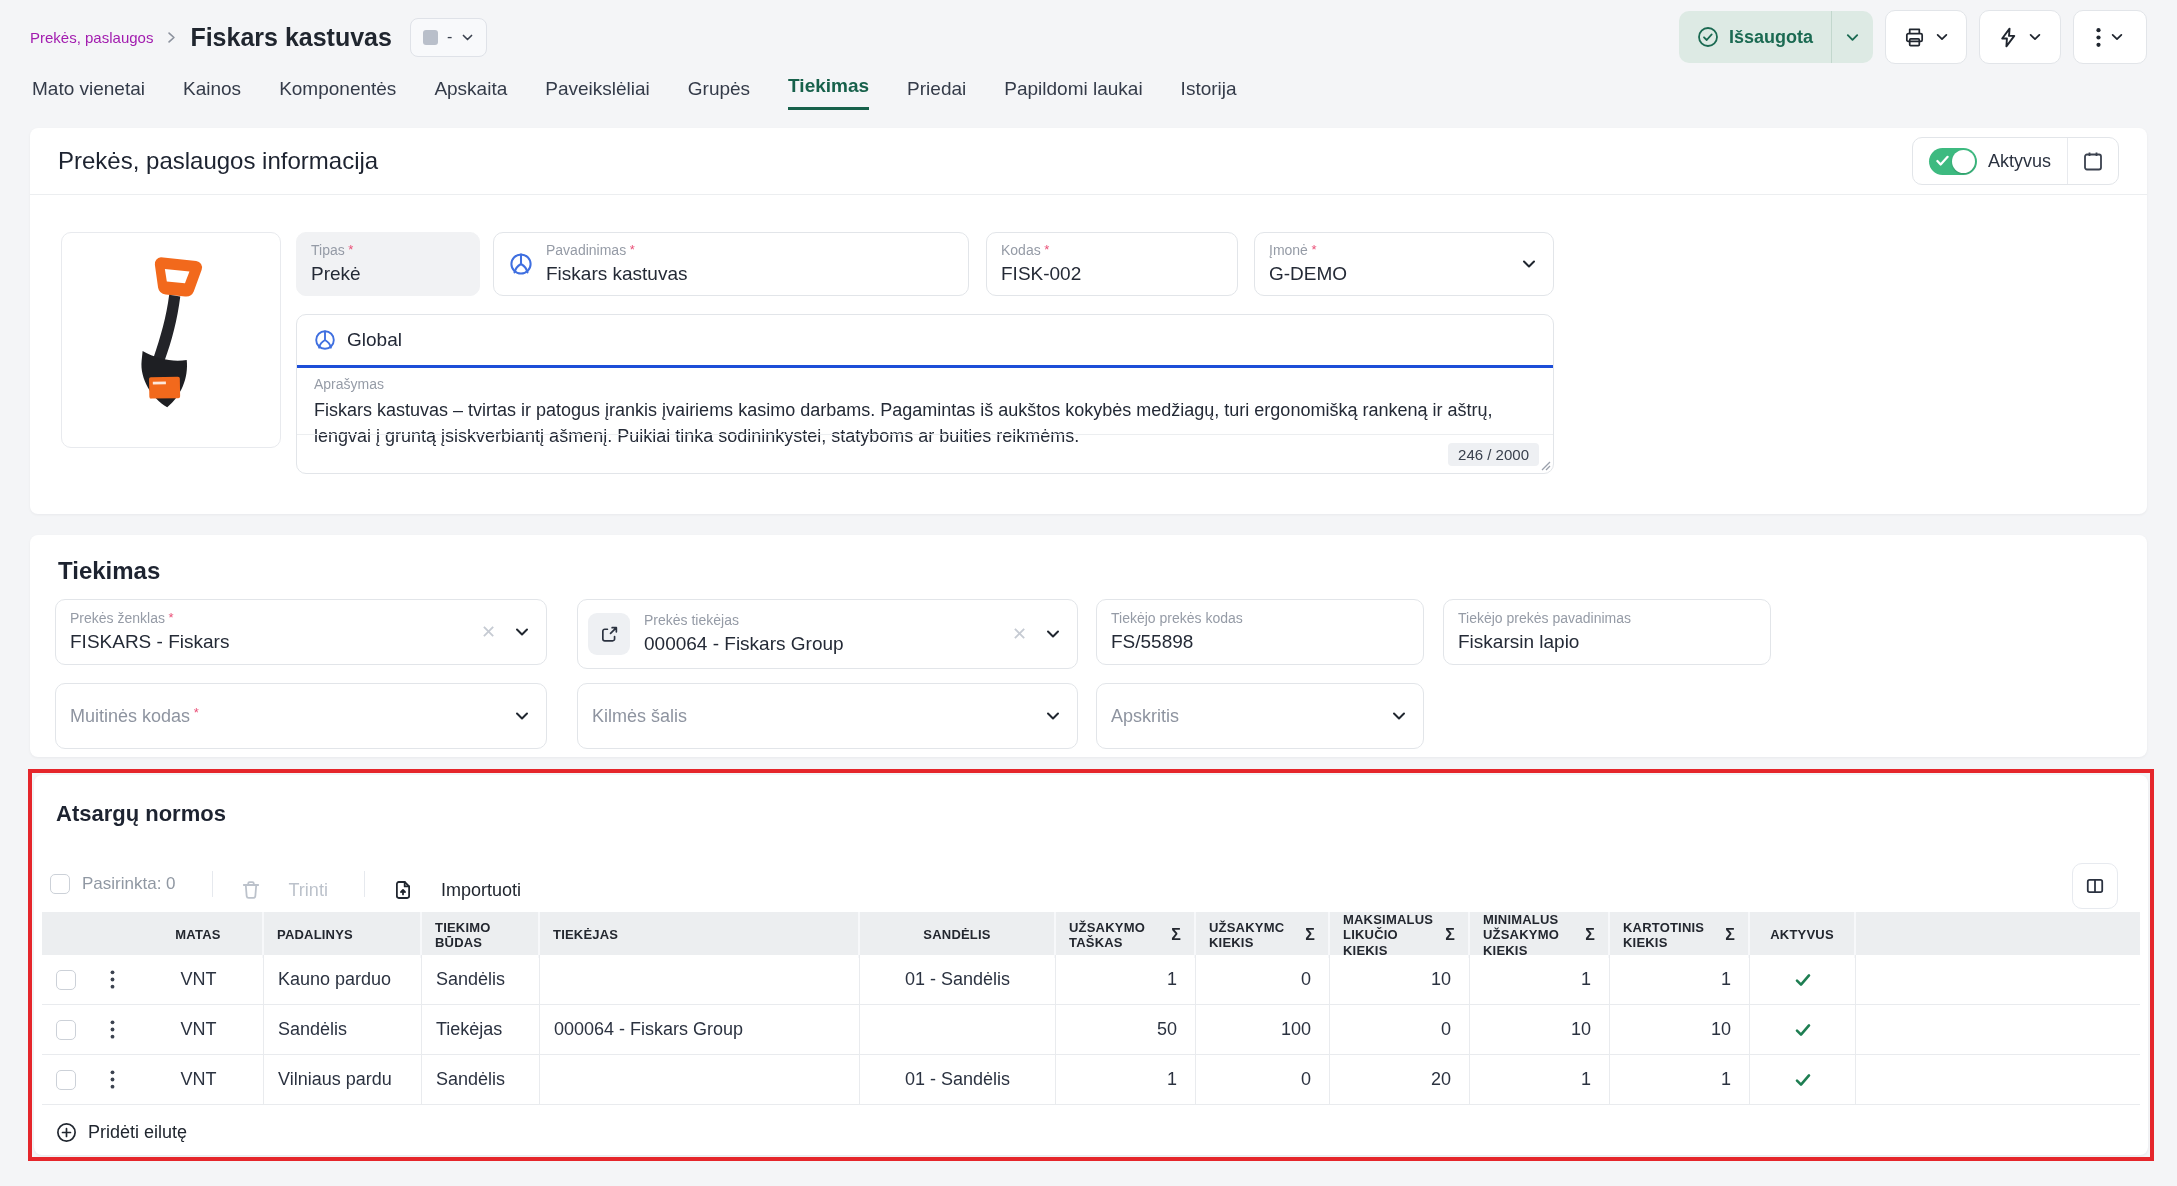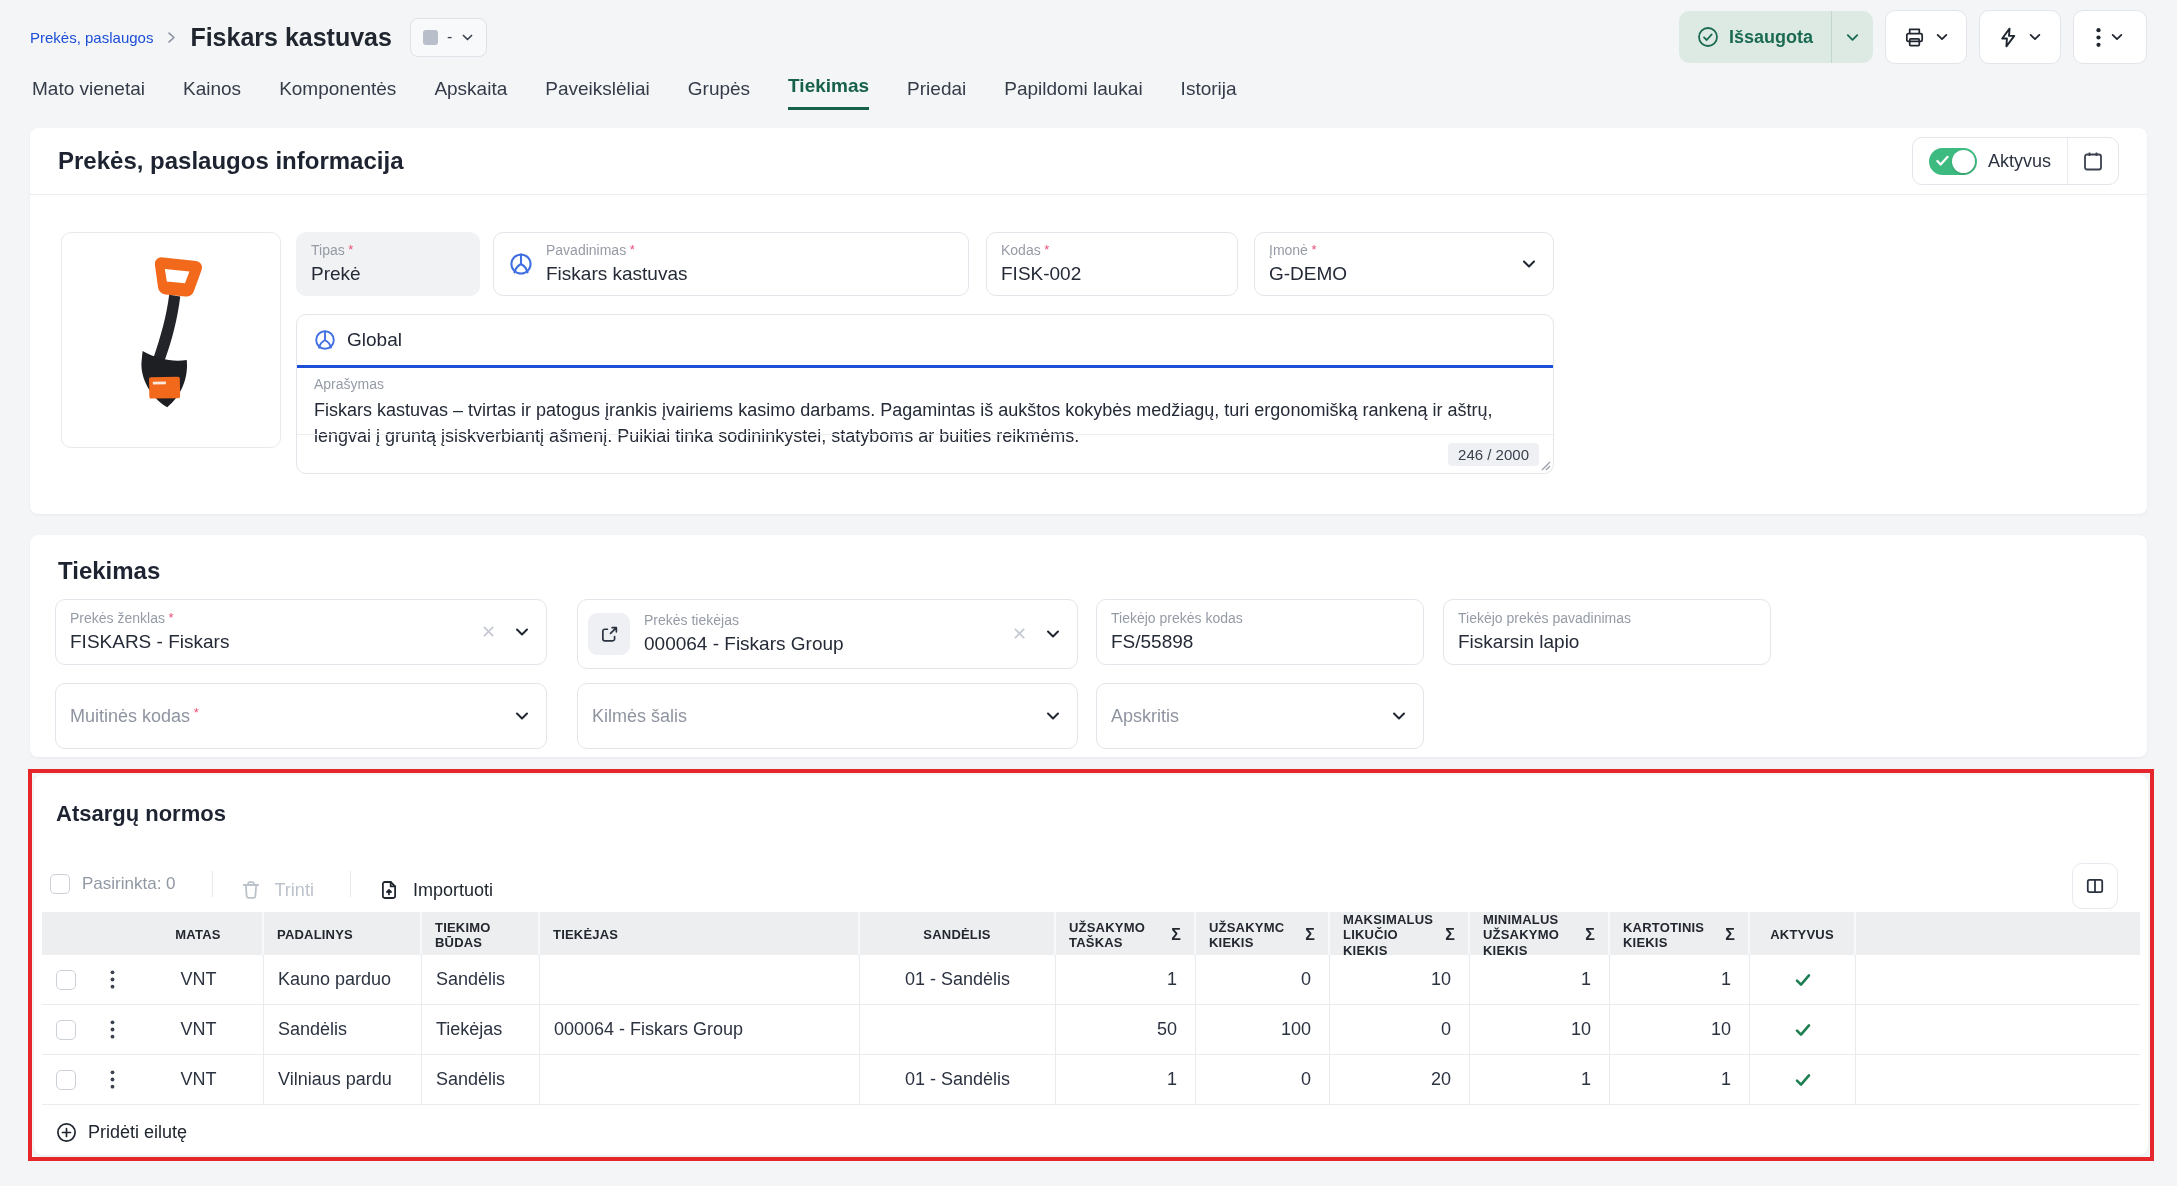--- a/index.html
+++ b/index.html
@@ -2,21 +2,21 @@
 <html><head>
 <meta charset="utf-8">
 <style>
   html,body{margin:0;padding:0;}
   body{width:2177px;height:1186px;background:#f4f5f7;font-family:"Liberation Sans",sans-serif;color:#242a36;position:relative;overflow:hidden;}
   svg{display:block;}
 
   
   .topbar{position:absolute;top:8px;left:30px;width:2117px;height:58px;display:flex;justify-content:space-between;align-items:center;}
   .breadcrumb{display:flex;align-items:center;gap:12px;}
-  .bc-parent{font-size:15px;color:#1d4ed8;cursor:pointer;}
+  .bc-parent{font-size:15px;color:#a21caf;cursor:pointer;}
   .bc-sep{color:#8c929e;}
   .bc-current{font-size:25px;font-weight:700;color:#20262f;}
   .variant-btn{display:flex;align-items:center;gap:9px;height:37px;padding:0 12px;background:#f8f9fb;border:1px solid #dfe2e8;border-radius:8px;cursor:pointer;margin-left:6px;}
   .variant-sq{width:15px;height:15px;border-radius:3px;background:#b9bfca;}
   .variant-dash{font-size:16px;color:#3a414e;}
   .top-actions{display:flex;align-items:center;gap:12px;}
   .saved-btn{display:flex;align-items:stretch;height:52px;background:#ddeae4;border-radius:10px;color:#1b6a52;overflow:hidden;cursor:pointer;}
   .saved-main{display:flex;align-items:center;gap:10px;padding:0 18px;font-size:18px;font-weight:700;}
   .saved-div{width:1px;background:#c2d7cd;}
   .saved-chev{display:flex;align-items:center;padding:0 13px;}
@@ -28,21 +28,21 @@
   .tab{font-size:19px;color:#343b49;padding-bottom:10px;cursor:pointer;white-space:nowrap;}
   .tab.active{color:#17614b;font-weight:700;border-bottom:3px solid #17614b;}
 
   
   .card{position:absolute;background:#fff;border-radius:8px;box-shadow:0 1px 3px rgba(20,24,33,.05);}
   .card-info{top:128px;left:30px;width:2117px;height:386px;}
   .card-supply{top:535px;left:30px;width:2117px;height:222px;}
   .card-norms{top:775px;left:34px;width:2114px;height:380px;}
 
   .card-head{height:66px;border-bottom:1px solid #eceef0;display:flex;align-items:center;justify-content:space-between;padding:0 28px;}
-  .card-title{font-size:24px;font-weight:700;color:#1d2330;margin:0;}
+  .card-title{font-size:24px;font-weight:400;color:#1d2330;margin:0;}
   .sec-title{position:absolute;font-size:24px;font-weight:700;color:#1d2330;margin:0;}
 
   
   .toggle-box{height:46px;border:1px solid #e2e5e9;border-radius:10px;display:flex;align-items:stretch;background:#fff;}
   .toggle-part{display:flex;align-items:center;gap:11px;padding:0 16px;cursor:pointer;}
   .switch{position:relative;width:48px;height:27px;border-radius:14px;background:#3dba80;}
   .switch .knob{position:absolute;right:2px;top:2px;width:23px;height:23px;border-radius:50%;background:#fff;box-shadow:0 1px 2px rgba(0,0,0,.2);}
   .switch .tick{position:absolute;left:7px;top:7px;}
   .toggle-label{font-size:18px;color:#2b3240;}
   .tb-div{width:1px;background:#e8eaee;}
@@ -75,21 +75,21 @@
   .gp-foot{position:absolute;left:0;right:0;bottom:0;height:38px;border-top:1px solid #eceef0;display:flex;align-items:center;justify-content:flex-end;padding-right:14px;}
   .char-badge{background:#eef0f3;border-radius:4px;padding:3px 10px;font-size:15px;color:#39404d;}
   .resize-glyph{position:absolute;right:2px;bottom:2px;color:#9aa0ab;}
 
   
   .annotation-red{position:absolute;left:28px;top:769px;width:2118px;height:384px;border:4px solid #e5262b;z-index:9;pointer-events:none;}
   .norms-toolbar{position:absolute;top:88px;left:16px;height:42px;display:flex;align-items:center;}
   .cb{display:inline-block;width:20px;height:20px;border:1.6px solid #ccd1d8;border-radius:5px;background:#fff;box-sizing:border-box;cursor:pointer;}
   .sel-label{font-size:17px;color:#9098a3;margin-left:12px;}
   .vdiv{width:1px;height:26px;background:#e6e9ee;margin-left:36px;}
-  .tool-grp{display:flex;align-items:center;gap:14px;margin-left:28px;cursor:pointer;margin-top:12px;}
+  .tool-grp{display:flex;align-items:center;gap:28px;margin-left:28px;cursor:pointer;margin-top:12px;}
   .tool-grp.disabled{color:#bcc2cb;cursor:default;}
   .tool-txt{font-size:18px;}
   .tool-grp.dark{color:#20262f;}
   .col-btn{position:absolute;top:88px;right:30px;width:44px;height:44px;border:1px solid #e7eaef;border-radius:10px;background:#fff;display:flex;align-items:center;justify-content:center;color:#2b3240;cursor:pointer;}
 
   
   .stock-table{position:absolute;left:8px;top:137px;width:2098px;}
   .grid-row{display:grid;grid-template-columns:48px 44px 130px 158px 118px 320px 196px 140px 134px 140px 140px 140px 106px 1fr;}
   .thead{height:43px;background:#eceef0;}
   .th{display:flex;align-items:center;padding:0 13px;font-size:13px;font-weight:700;color:#23272f;letter-spacing:.2px;box-sizing:border-box;}

